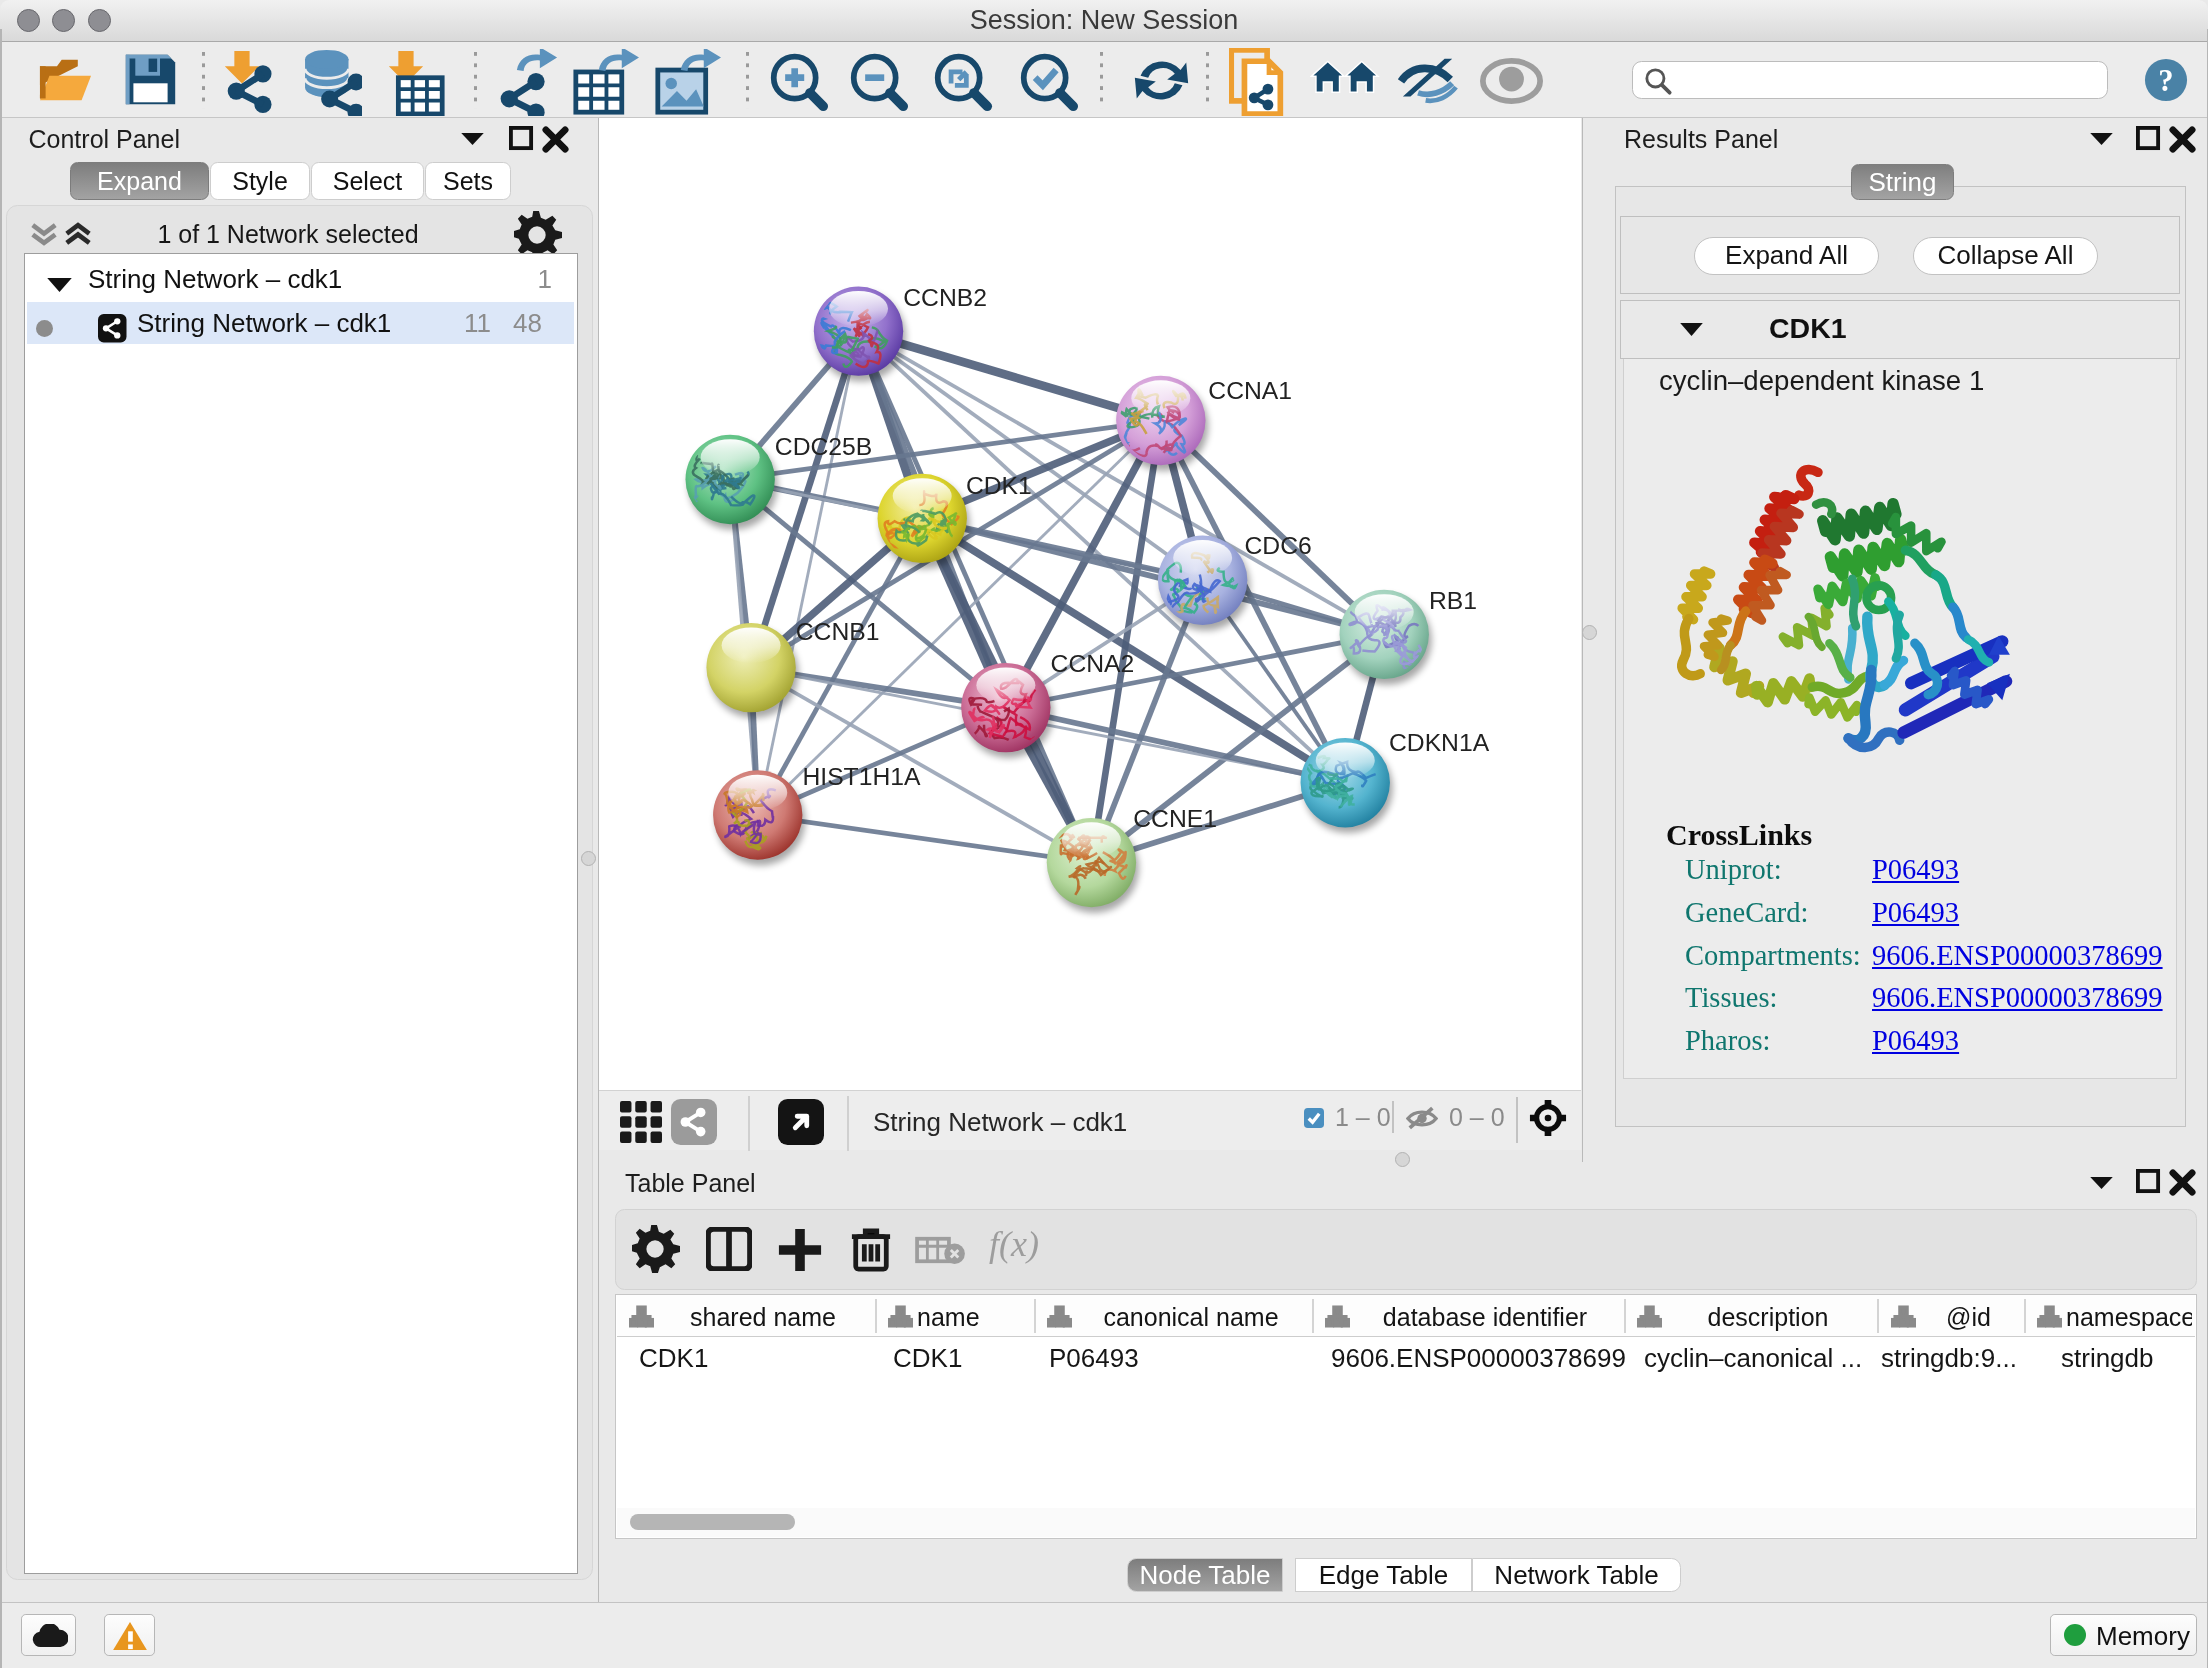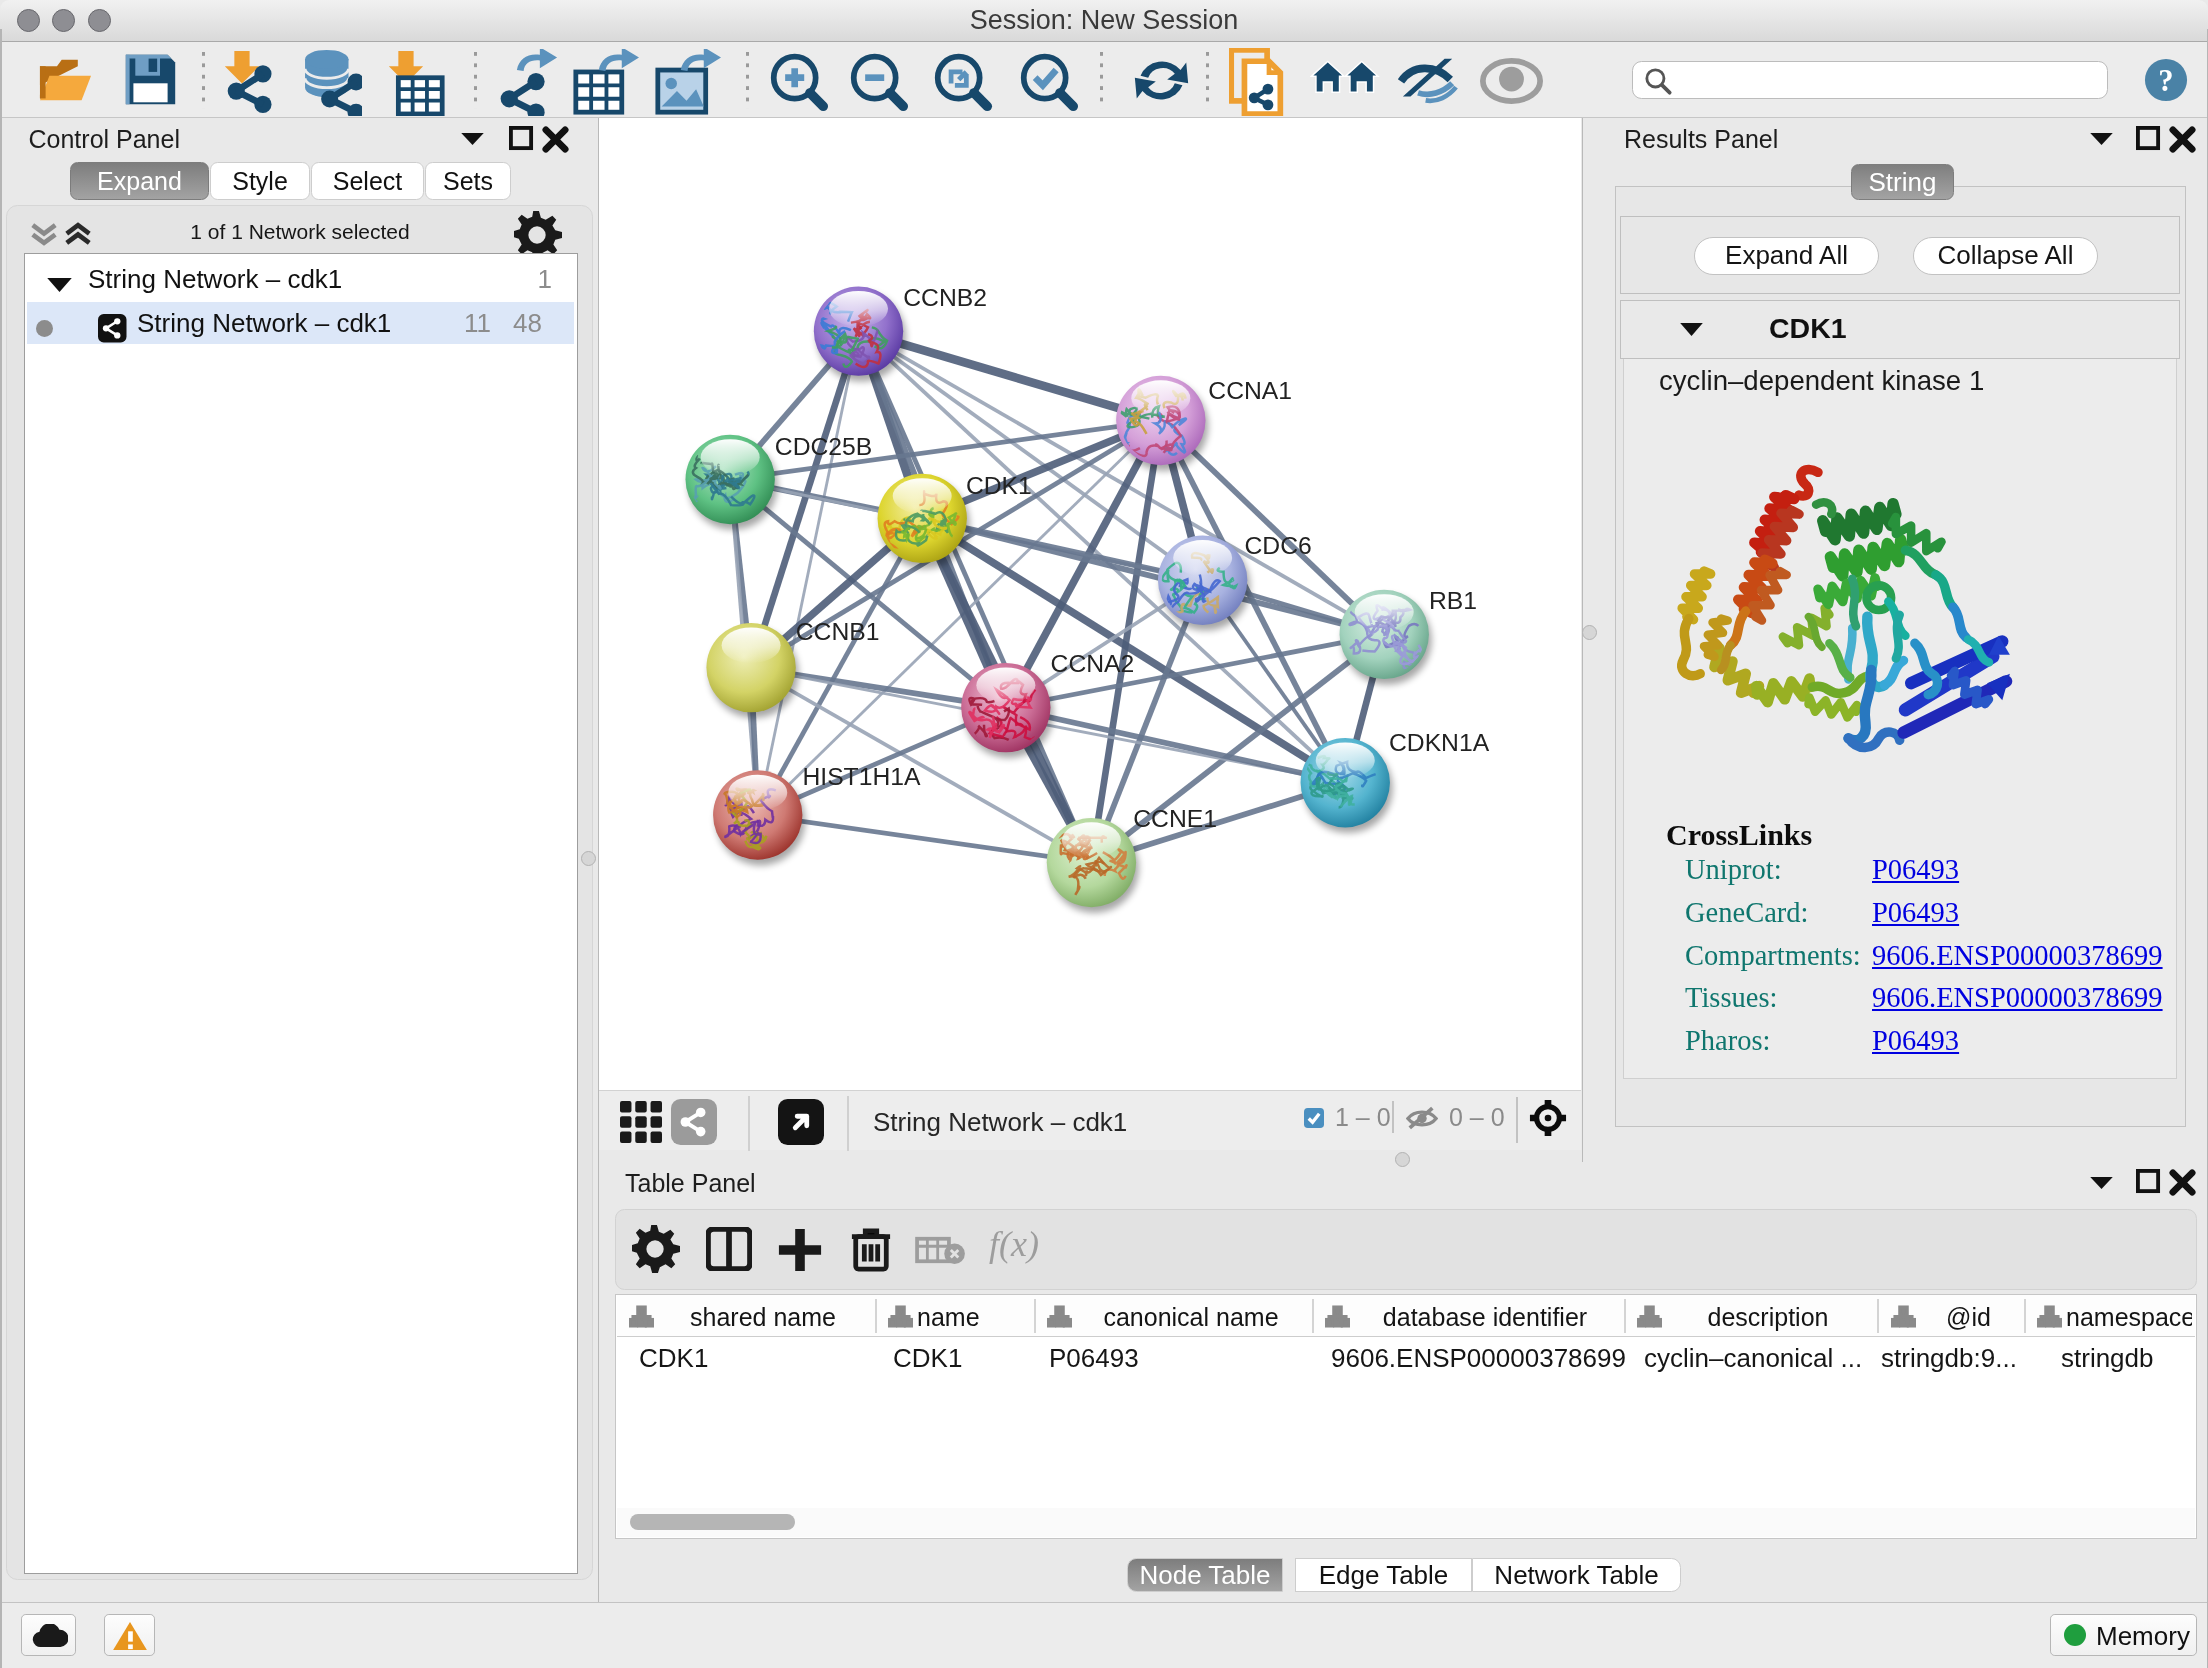--- a/index.html
+++ b/index.html
@@ -204,21 +204,21 @@
 <div class="tab" style="left:210px;top:162px;width:100px;">Style</div>
 <div class="tab" style="left:311px;top:162px;width:113px;">Select</div>
 <div class="tab" style="left:425px;top:162px;width:86px;">Sets</div>
 <div class="abs" id="cp-inner"></div>
 <svg class="abs" style="left:28.5px;top:222px" width="30" height="25" viewBox="0 0 32 26">
     <path d="M4 3 L16 12 L28 3 M4 13 L16 22 L28 13" stroke="#8a8a8a" stroke-width="5" fill="none"></path>
   </svg>
 <svg class="abs" style="left:63px;top:222px" width="30" height="25" viewBox="0 0 32 26">
     <path d="M4 12 L16 3 L28 12 M4 22 L16 13 L28 22" stroke="#2a2a2a" stroke-width="5" fill="none"></path>
   </svg>
-<div class="abs" style="left:110px;top:220px;width:380px;text-align:center;font-size:21px;color:#161616;">1 of 1 Network selected</div>
+<div class="abs" style="left:98px;top:220px;width:380px;text-align:center;font-size:25px;color:#161616;">1 of 1 Network selected</div>
 <svg class="abs" style="left:514px;top:211px" width="48" height="48" viewBox="0 0 50 50">
     <path d="M20 0 L26 0 L28 7 L33 9 L40 5 L44 9 L40 15 L43 20 L50 22 L50 28 L43 30 L41 35 L45 41 L41 45 L35 41 L29 44 L27 50 L21 50 L19 43 L14 41 L8 45 L4 41 L8 35 L5 29 L-1 27 L-1 21 L6 19 L8 14 L4 8 L8 4 L14 8 L19 6 Z" fill="#1a1a1a"></path>
     <circle cx="24" cy="25" r="9" fill="#e4e4e4"></circle>
   </svg>
 <div class="abs" id="cp-list">
 <div style="position:absolute;left:1.9px;top:48px;width:547px;height:42px;background:#dce7f8;"></div>
 </div>
 <svg class="abs" style="left:46px;top:276px" width="27" height="17" viewBox="0 0 28 18">
     <path d="M1 2 L27 2 L14 17 Z" fill="#111"></path>
   </svg>

